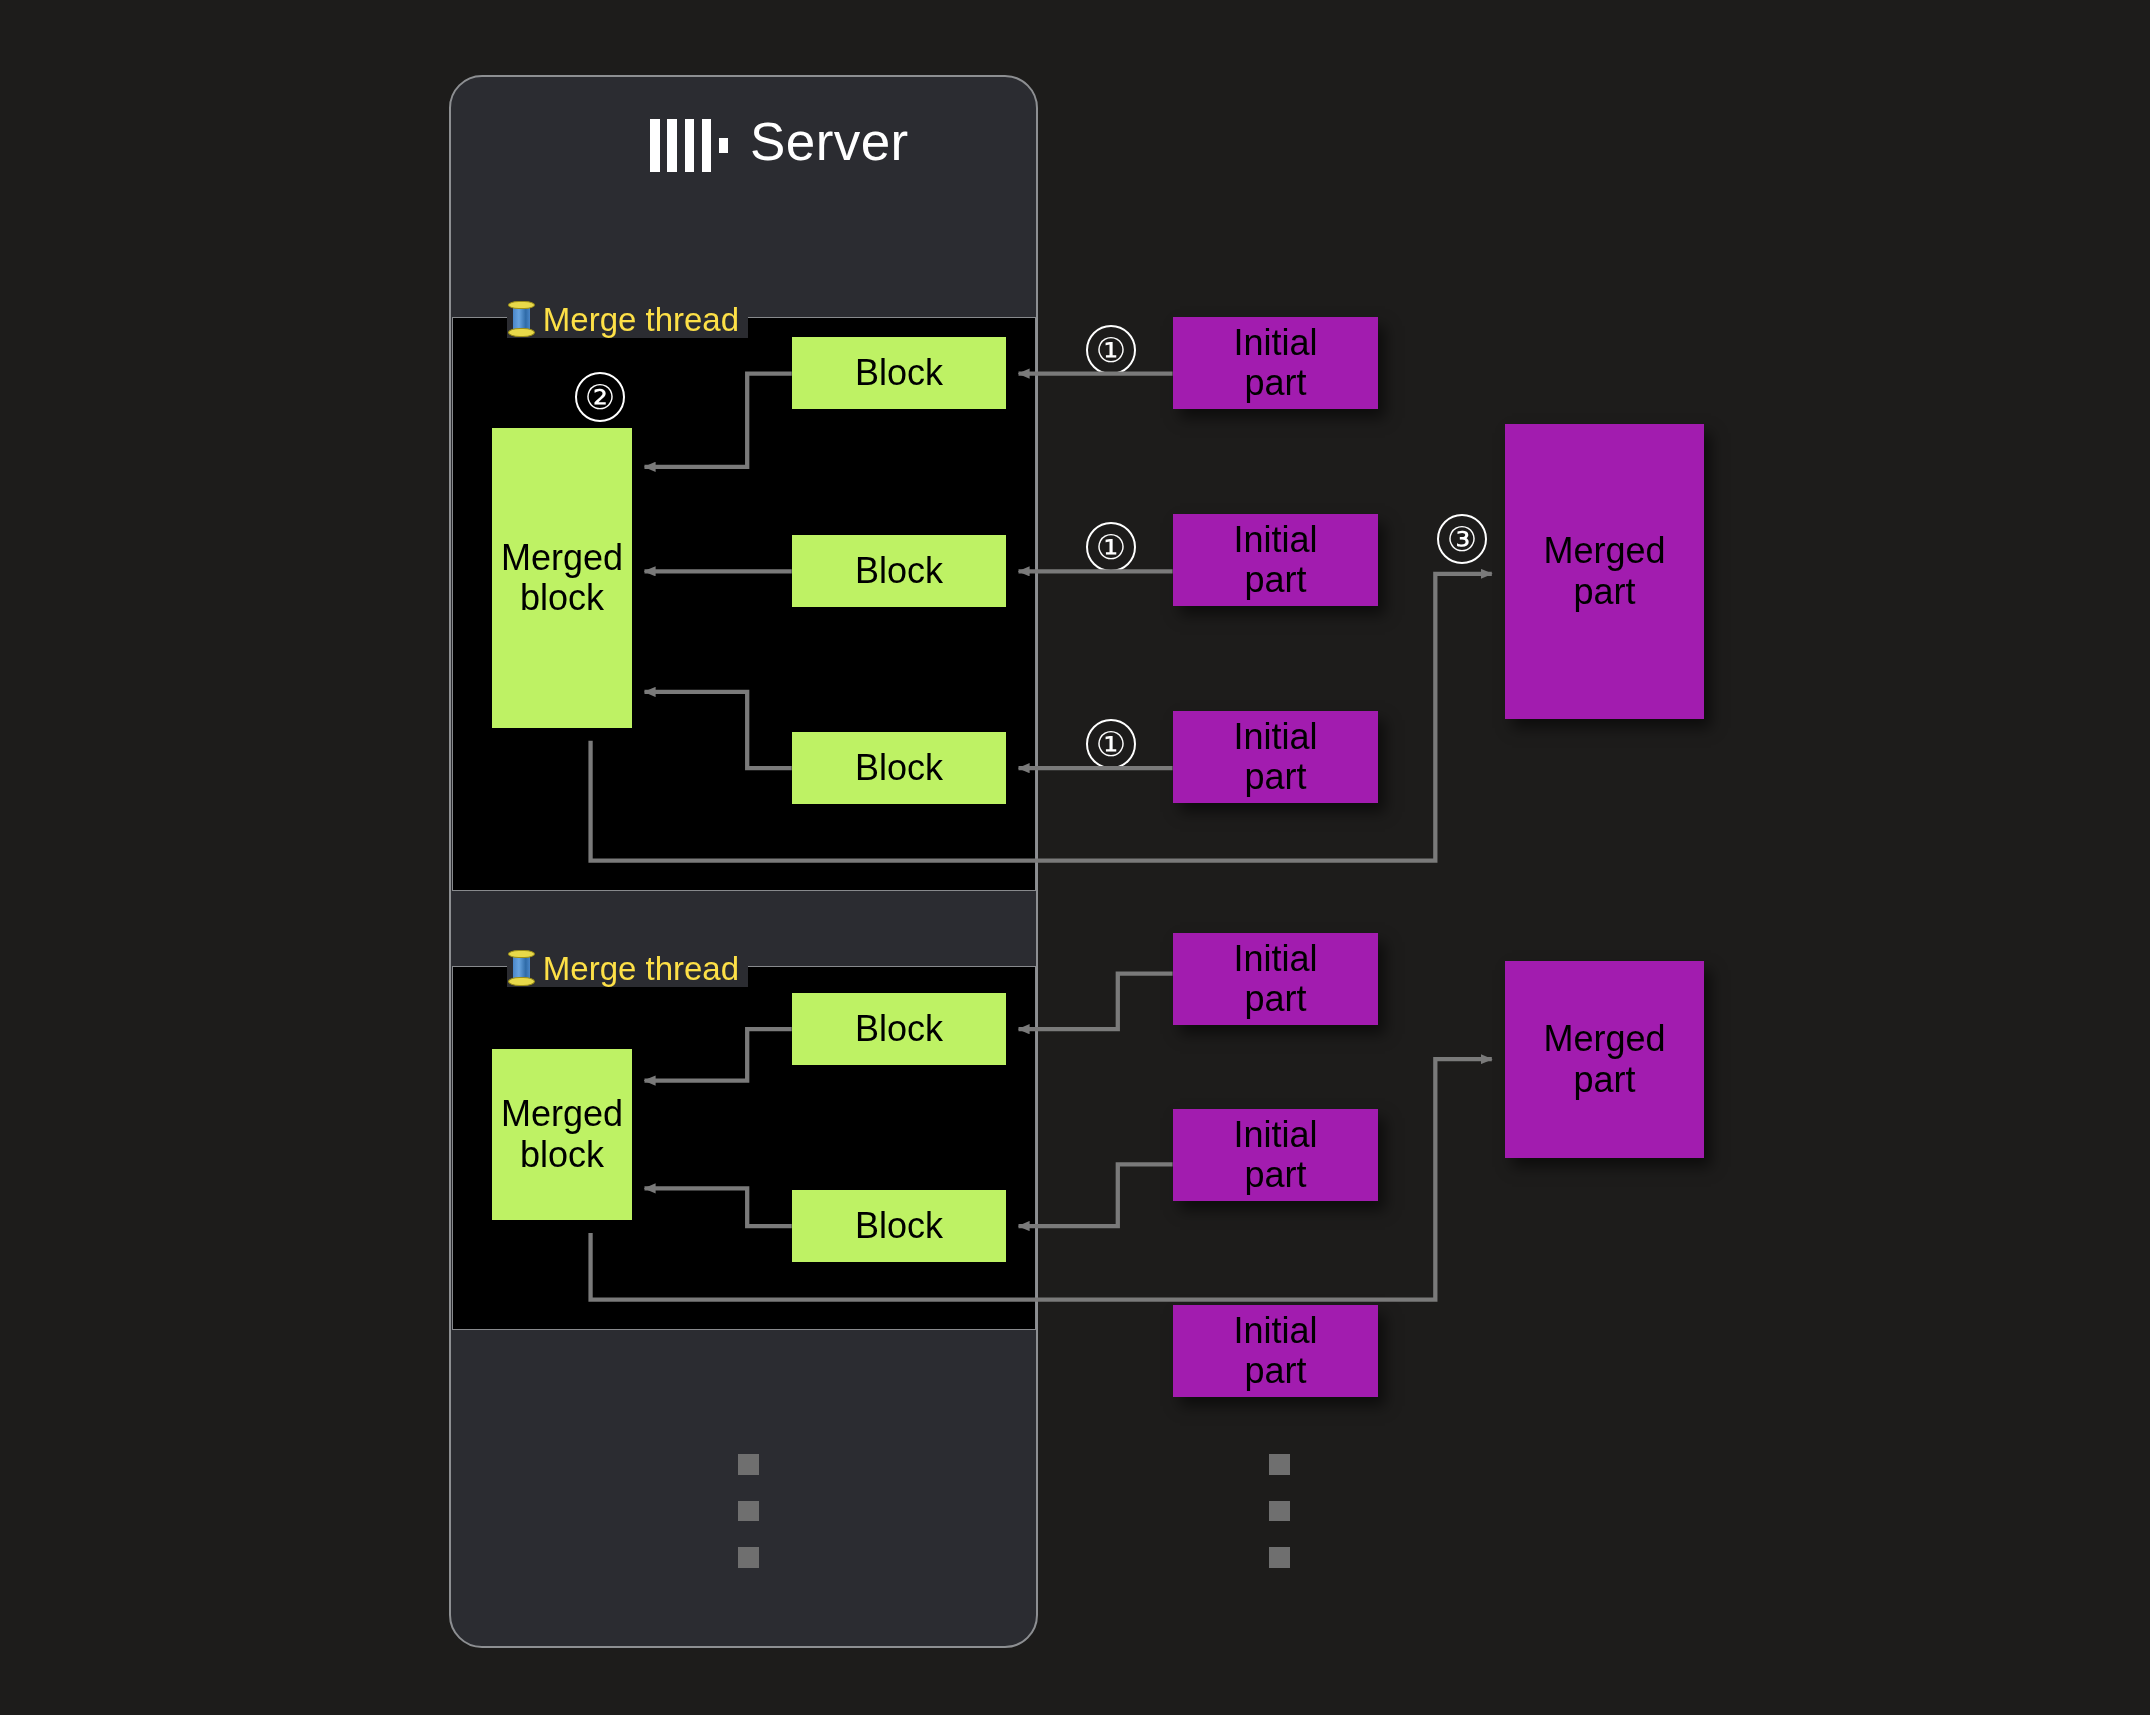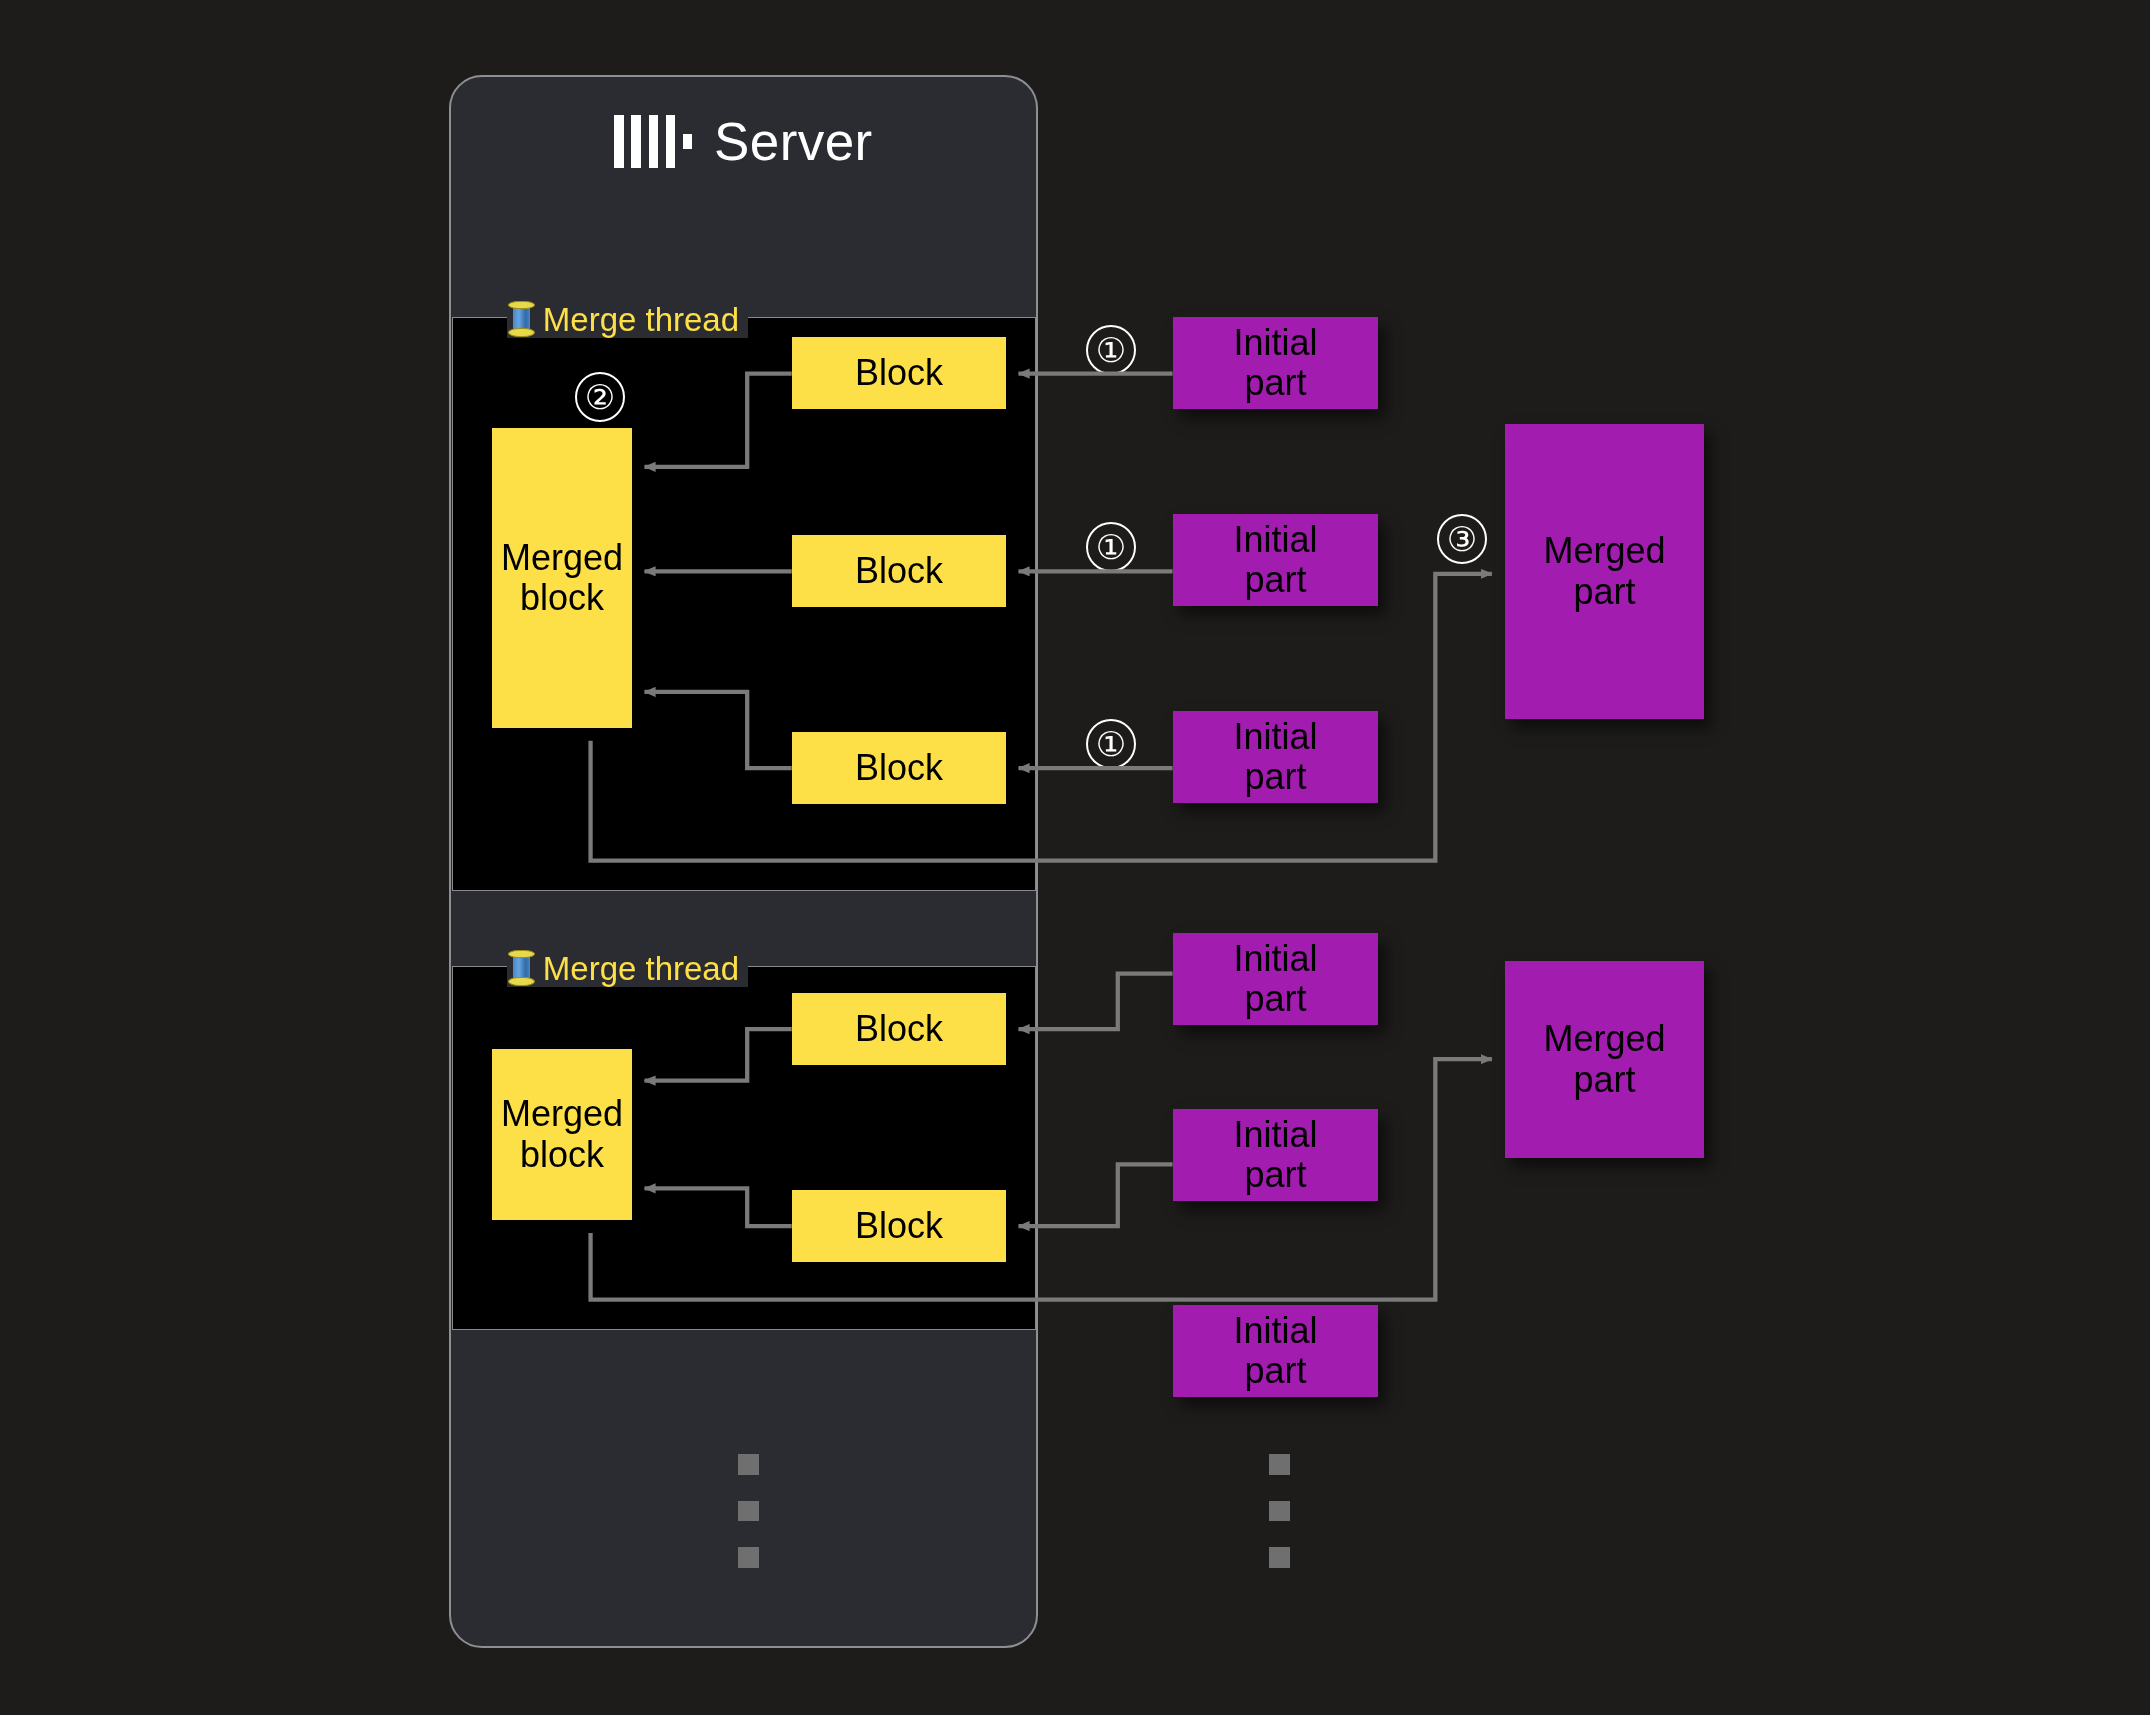--- a/index.html
+++ b/index.html
@@ -25,23 +25,24 @@
   .server-title{
     position:absolute;
     left:449px; top:111px;
     width:589px;
     text-align:center;
     color:#ffffff;
     font-size:53px;
     letter-spacing:0.4px;
     white-space:nowrap;
     display:flex;
-    align-items:center;
+    align-items:flex-end;
     justify-content:center;
     gap:22px;
+    padding-left:36px;
   }
   .ch-logo{
     display:inline-flex;
     align-items:flex-end;
     height:53px;
     gap:7.7px;
   }
   .ch-logo i{display:block;width:9.4px;height:53px;background:#fff;}
   .ch-logo .dot{width:9.4px;height:14.6px;background:#fff;margin-bottom:19px;}
 
@@ -86,21 +87,21 @@
     box-sizing:border-box;
     display:flex;
     align-items:center;
     justify-content:center;
     text-align:center;
     color:#000000;
     font-size:36px;
     line-height:1.12;
     white-space:pre-line;
   }
-  .box.blue{background:#fde047;}
+  .box.blue{background:#bef264;}
   .box.yellow{background:#a21caf;box-shadow:6.8px 8.6px 13.7px rgba(0,0,0,0.55);}
 
   
   .step{
     position:absolute;
     width:50px;height:50px;
     border:2.6px solid #ffffff;
     border-radius:50%;
     color:#ffffff;
     font-size:34px;

